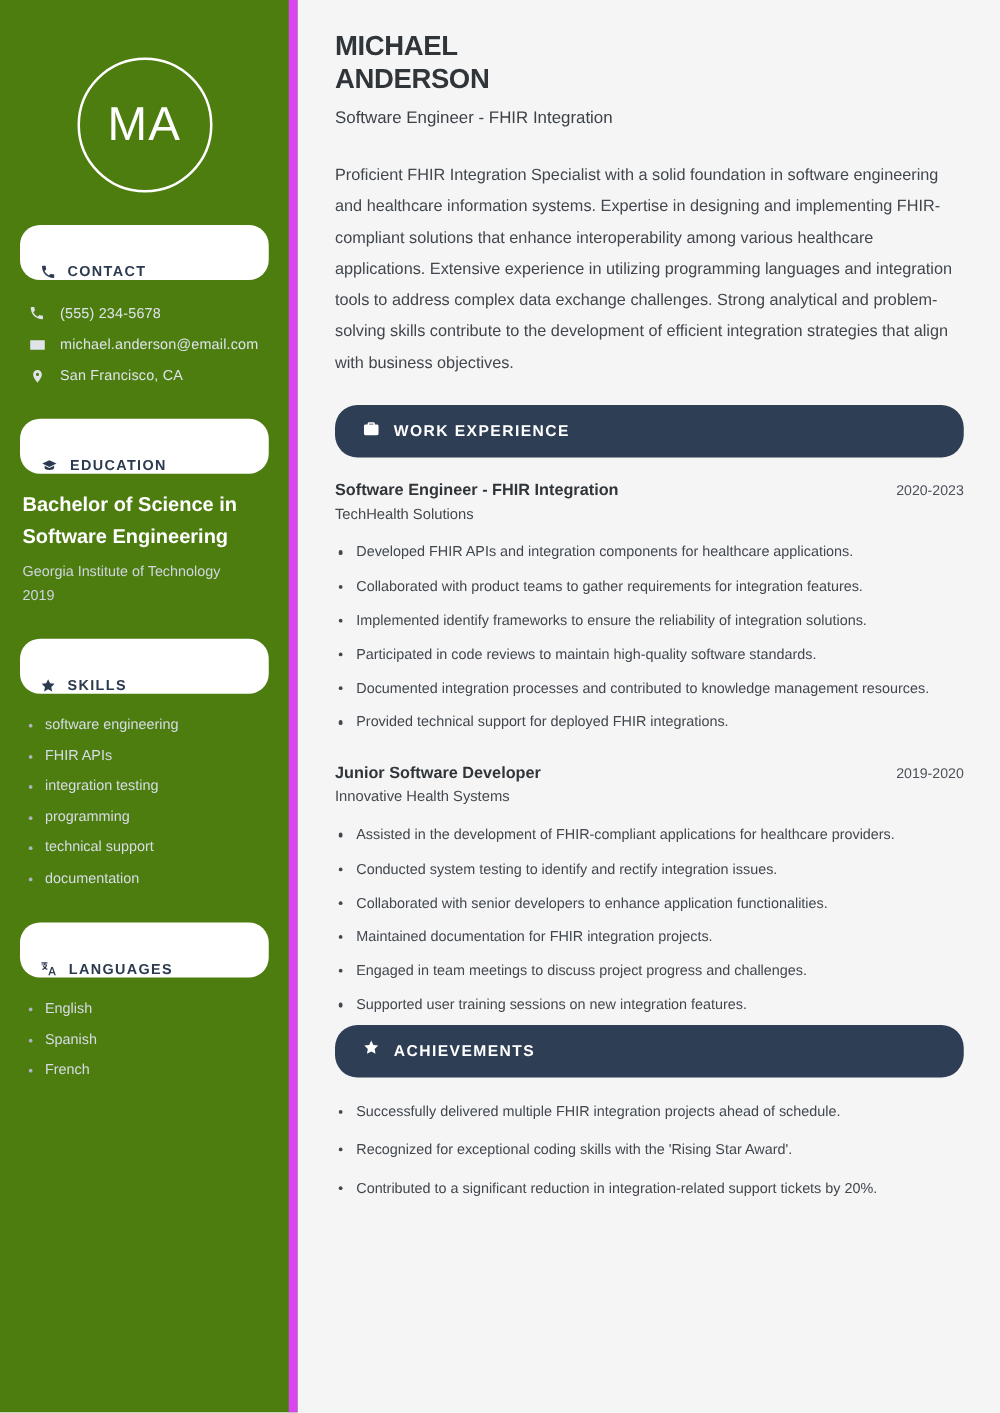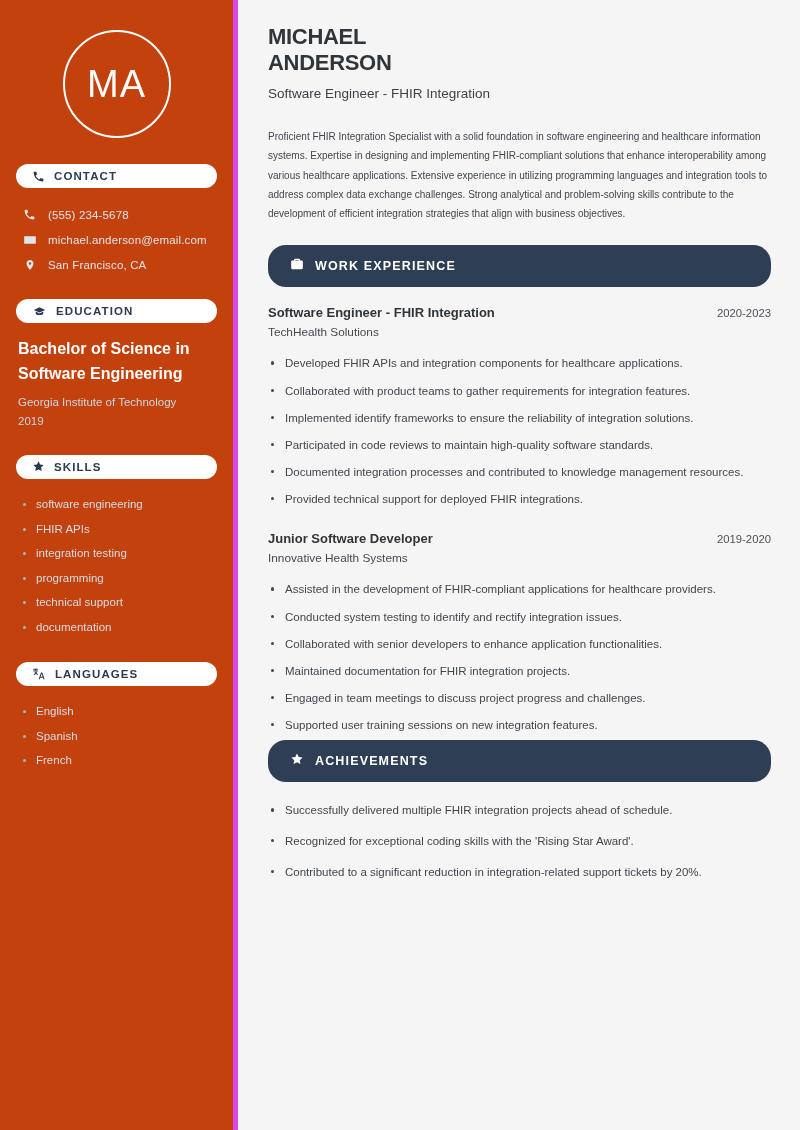--- a/index.html
+++ b/index.html
@@ -22,23 +22,23 @@
     height: 1130px;
     display: flex;
     background: #f5f5f6;
     overflow: hidden;
   }
 
   
   .sidebar {
     width: 238px;
     flex: 0 0 238px;
-    background: #c2410c;
-    border-right: 5px solid #d946ef;
-    padding: 0 16px;
+    background: #4d7c0f;
+    border-right: 7px solid #d946ef;
+    padding: 16px 16px;
     position: relative;
   }
 
   .avatar-wrap {
     display: flex;
     justify-content: center;
     padding-top: 30px;
     padding-bottom: 26px;
   }
 
@@ -50,25 +50,25 @@
     display: flex;
     align-items: center;
     justify-content: center;
     color: #ffffff;
     font-size: 38px;
     font-weight: 400;
     letter-spacing: 1px;
   }
 
   .pill {
-    height: 24px;
+    height: 44px;
     background: #ffffff;
     border-radius: 16px;
     display: flex;
-    align-items: center;
+    align-items: flex-end;
     gap: 9px;
     padding: 0 16px;
     margin-bottom: 14px;
   }
   .pill .pill-label {
     color: #2b3a4f;
     font-size: 11.5px;
     font-weight: 700;
     letter-spacing: 1.1px;
   }
@@ -142,21 +142,21 @@
     margin-bottom: 10px;
   }
 
   .job-title-head {
     font-size: 13.5px;
     color: #3c4248;
     margin-bottom: 26px;
   }
 
   .summary {
-    font-size: 10px;
+    font-size: 13px;
     line-height: 1.93;
     color: #41474d;
     margin-bottom: 22px;
   }
 
   .section-bar {
     height: 42px;
     background: #2e3e55;
     border-radius: 18px;
     display: flex;

